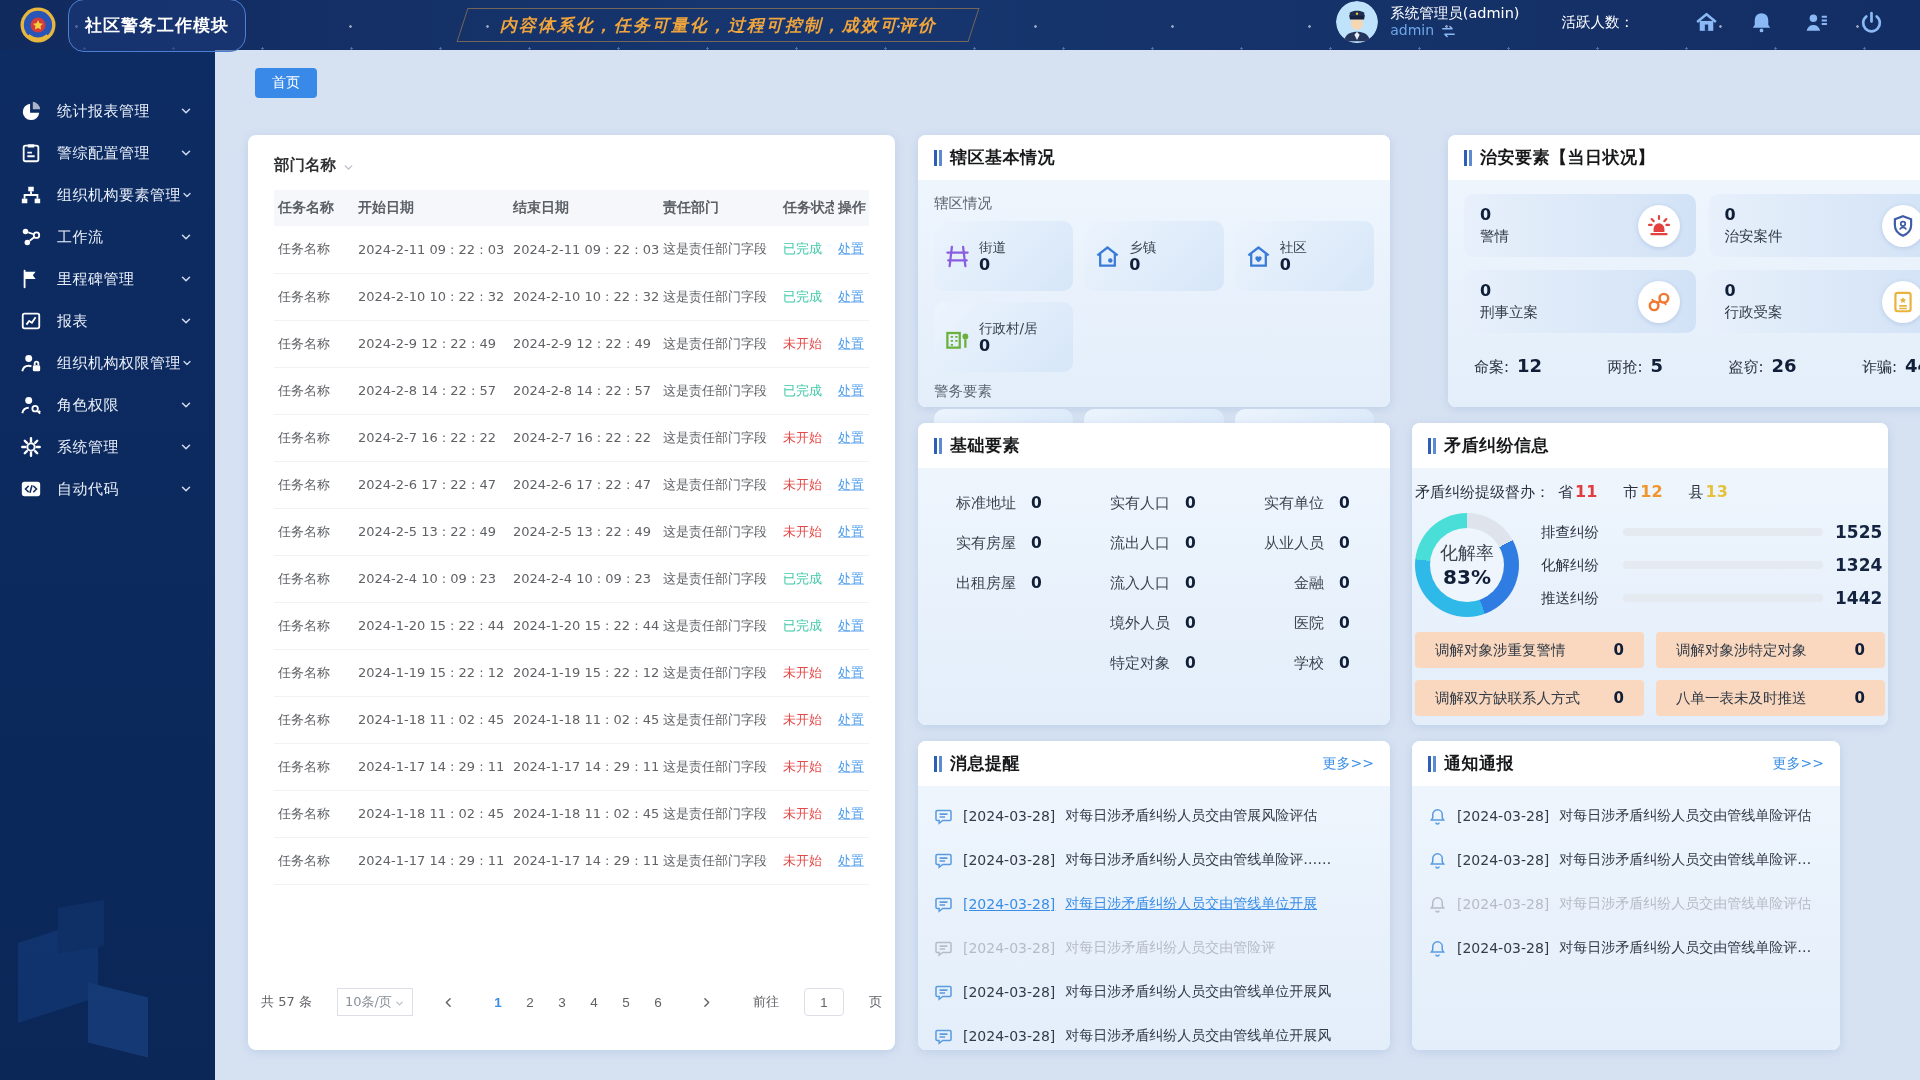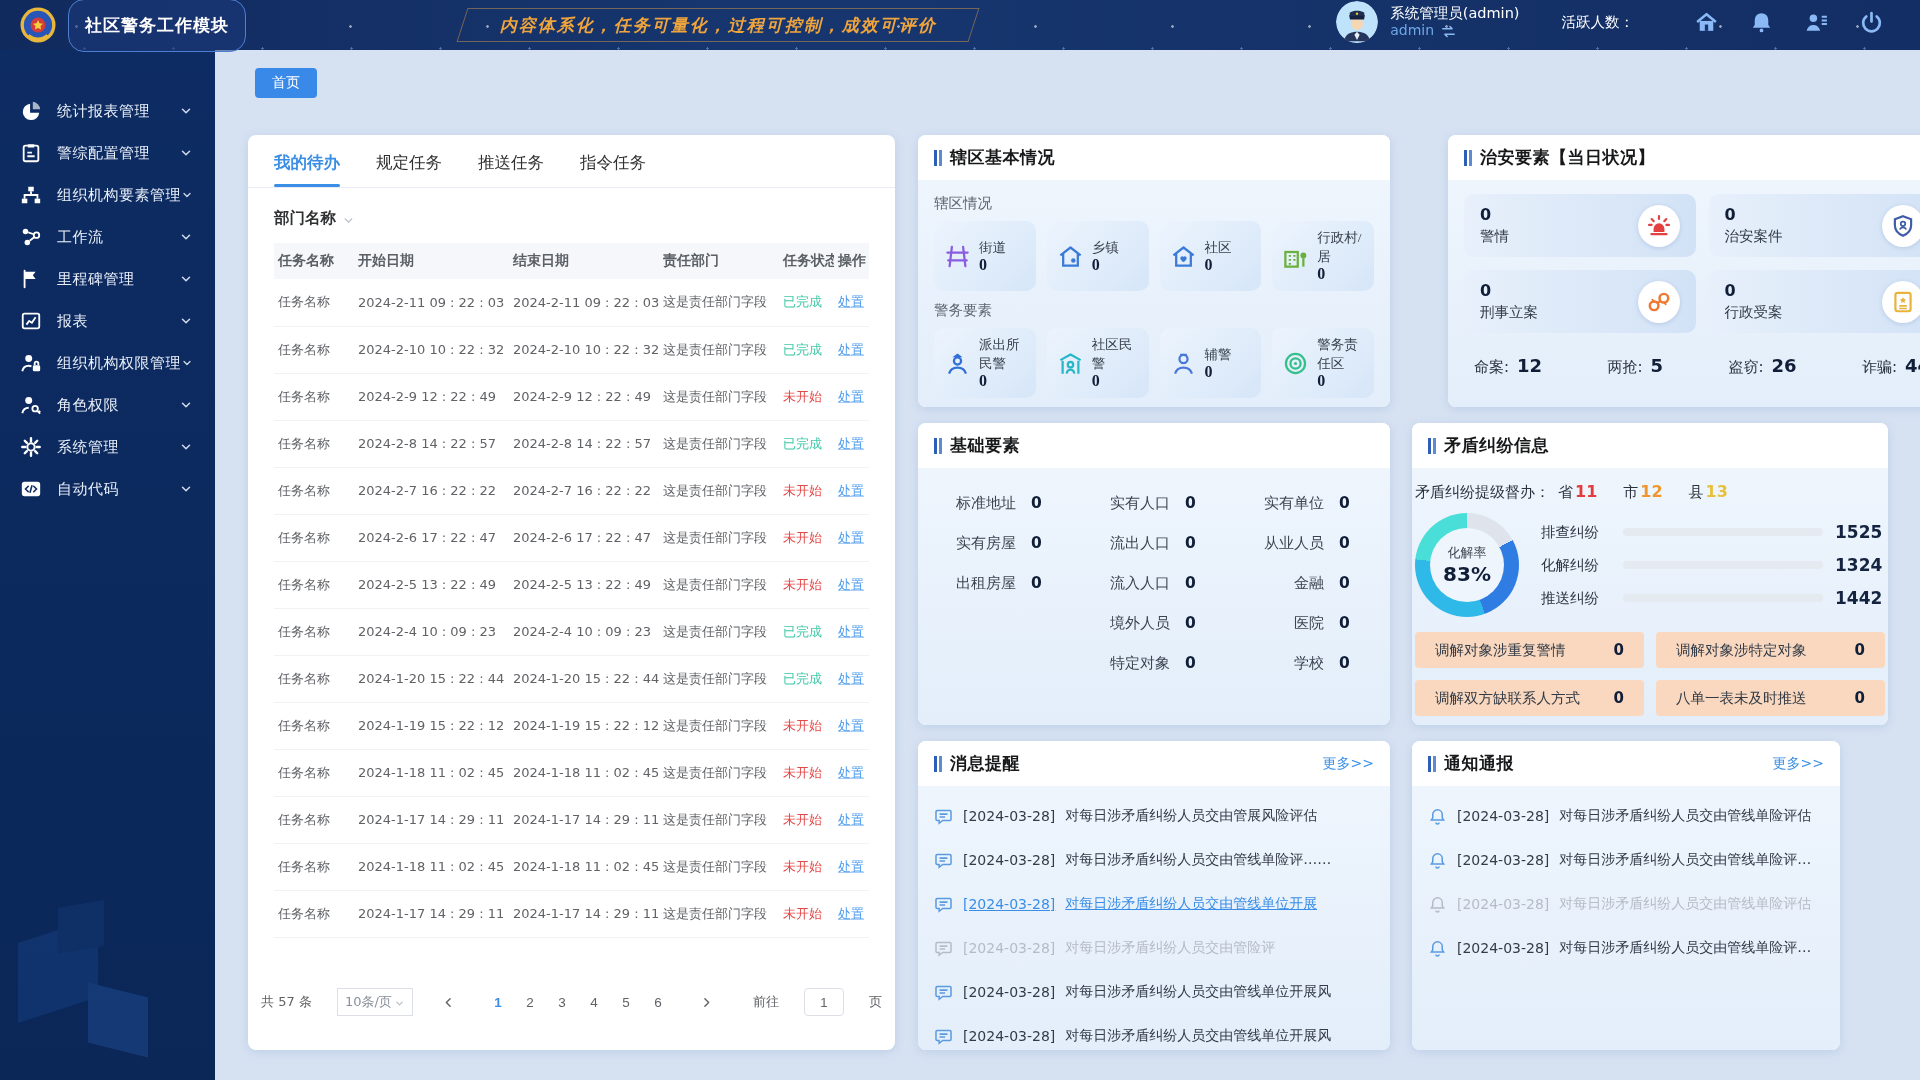--- a/index.html
+++ b/index.html
@@ -102,21 +102,21 @@
   
   .district-card { left:918px; top:135px; width:472px; height:272px; }
   .security-card { left:1412px; top:135px; width:508px; height:272px;margin-left:36px; }
   .basic-card    { left:918px; top:423px; width:472px; height:302px; }
   .dispute-card  { left:1412px; top:423px; width:476px; height:302px; }
   .message-card  { left:918px; top:741px; width:472px; height:309px; }
   .notice-card   { left:1412px; top:741px; width:428px; height:309px; }
 
   .district-body { padding:10px 16px 0; }
   .sect-label { font-size:14.5px; color:#5c6570; margin:4px 0 8px; }
-  .chip-grid4 { display:grid; grid-template-columns:repeat(4,1fr); gap:11px;font-family:Liberation Serif, serif; }
+  .chip-grid4 { display:grid; grid-template-columns:repeat(3,1fr); gap:11px; }
   .stat-chip { height:70px; background:linear-gradient(135deg,#ecf4fd,#d6e6f8); border-radius:10px;
     display:flex; align-items:center; padding:0 8px 0 10px; overflow:hidden; }
   .stat-chip .ic { width:27px; height:27px; margin-right:8px; flex:0 0 auto; }
   .stat-chip .ic svg { width:100%; height:100%; }
   .stat-chip .tx { line-height:1.15; min-width:0; }
   .stat-chip .lb { font-size:13.5px; color:#38404c; }
   .stat-chip .vl { font-size:16px; font-weight:bold; color:#101e38; }
 
   .security-body { padding:14px 16px 0; }
   .sec-grid { display:grid; grid-template-columns:1fr 1fr; gap:13px; }
@@ -142,21 +142,21 @@
   .dispute-body { padding:10px 3px 0; }
   .sup-row { display:flex; align-items:baseline; gap:8px; font-size:15px; color:#2b333f; margin:4px 0 10px; }
   .sup-item { display:flex; align-items:baseline; margin-right:26px; }
   .sup-item .lb { font-size:15px; color:#2b333f; }
   .sup-item .vl { font-size:16px; font-weight:bold; margin-left:2px; }
   .dispute-mid { display:flex; align-items:center; }
   .donut { position:relative; width:104px; height:104px; border-radius:50%; flex:0 0 auto; }
   .donut::after { content:""; position:absolute; inset:15px; border-radius:50%; background:#eef5fd; }
   .donut-center { position:absolute; inset:0; display:flex; flex-direction:column; align-items:center;
     justify-content:center; z-index:2; }
-  .donut-center .lb { font-size:13px; color:#3c4450; }
+  .donut-center .lb { font-size:18px; color:#3c4450; }
   .donut-center .vl { font-size:20px; font-weight:bold; color:#101e38; }
   .bars { flex:1; margin-left:22px; }
   .bar-row { display:flex; align-items:center; height:26px; margin:7px 0; }
   .bar-row .lb { width:74px; font-size:14.5px; color:#2b333f; white-space:nowrap; }
   .bar-track { flex:1; height:8px; border-radius:4px; background:#e5e9f0; margin:0 12px 0 8px; overflow:hidden; }
   .bar-fill { height:8px; border-radius:4px; }
   .bar-row .vl { width:50px; text-align:left; font-size:17px; font-weight:bold; color:#14233f; }
   .chip-grid2 { display:grid; grid-template-columns:1fr 1fr; gap:12px; margin-top:14px; }
   .warn-chip { height:36px; background:#f9d8bf; border-radius:4px; display:flex; align-items:center;
     justify-content:space-between; padding:0 20px; }
@@ -370,30 +370,20 @@
   <div class="cube-decor">
       <i class="c1"></i>
       <i class="c2"></i>
       <i class="c3"></i>
     </div>
 </aside>
 
 <button class="home-chip">首页</button>
 
 <section class="card tasks-card">
-  <div class="tabs-row">
-
-      <span class="tab active">我的待办</span>
-
-      <span class="tab normal">规定任务</span>
-
-      <span class="tab normal">推送任务</span>
-
-      <span class="tab normal">指令任务</span>
-    </div>
   <div class="dept-row">
     <span class="dept-label">部门名称</span>
     <span class="dept-chev"><svg viewBox="0 0 24 24">
           <path d="M6 9l6 6 6-6" fill="none" stroke="currentColor" stroke-width="2.6" stroke-linecap="round" stroke-linejoin="round"></path>
         </svg></span>
   </div>
   <table class="task-table">
     <thead>
       <tr>
         <th class="col-name">任务名称</th>

